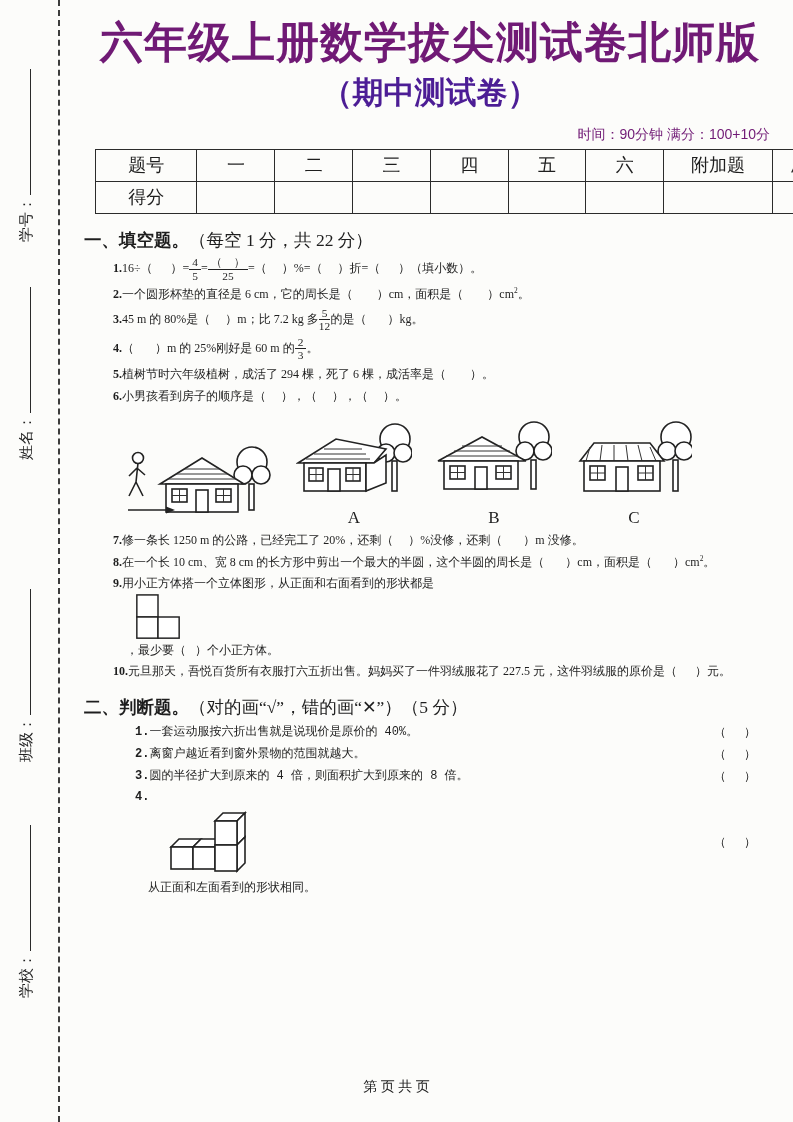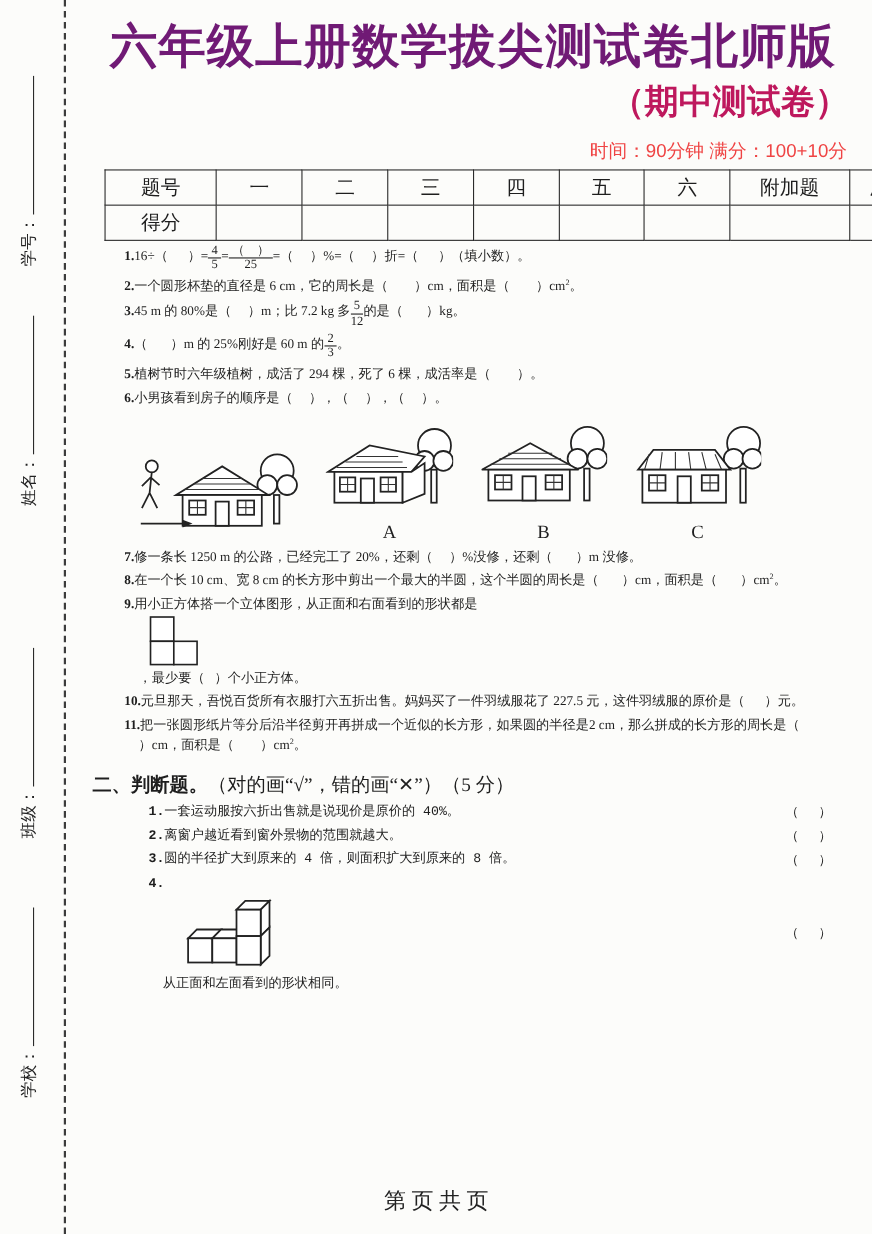--- a/index.html
+++ b/index.html
@@ -12,24 +12,24 @@
   .fold-line{position:absolute;left:58px;top:0;height:1122px;width:0;
     border-left:2.5px dashed #3c3c3c;}
   .side-block{position:absolute;left:16px;transform:rotate(-90deg);
     transform-origin:0 0;white-space:nowrap;font-size:15px;color:#222;}
   .wline{display:inline-block;width:126px;height:.9em;margin-left:2px;
     border-bottom:1.6px solid #2a2a2a;}
   
   .main{position:absolute;left:88px;top:18px;width:684px;}
   h1{margin:0;text-align:center;letter-spacing:1px;
      font:bold 43px/1.12 "Liberation Sans",sans-serif;color:#701a75;}
-  h2{margin:9px 0 0;text-align:right;
-     font:bold 31px/1.15 "Liberation Sans",sans-serif;color:#be185d;}
-  .meta{margin:15px 2px 5px 0;text-align:right;font-size:17px;
-     font-family:"Liberation Sans",sans-serif;color:#ef4444;}
+  h2{margin:9px 0 0;text-align:center;
+     font:bold 31px/1.15 "Liberation Sans",sans-serif;color:#4c1d95;}
+  .meta{margin:15px 2px 5px 0;text-align:right;font-size:14px;
+     font-family:"Liberation Sans",sans-serif;color:#701a75;}
   
   table.score{border-collapse:collapse;table-layout:fixed;width:752px;
      margin:2px 0 0 7px;}
   table.score td{border:1.8px solid #2b2b2b;height:31px;text-align:center;
      font-size:18px;padding:0;}
   
   .sec{margin:13px 0 2px -4px;font-size:17.5px;line-height:1.5;white-space:pre-wrap;}
   .q{margin:3px 16px;font-size:12px;line-height:1.55;white-space:pre-wrap;
      padding-left:22px;text-indent:-13px;}
   b{font-weight:bold;}
@@ -44,21 +44,21 @@
   .tf .ans{white-space:pre;margin-left:6px;flex:0 0 auto;}
   
   .houses{display:flex;align-items:flex-end;gap:24px;margin:6px 0 3px 34px;}
   .hcol{display:flex;flex-direction:column;align-items:center;}
   .hlabel{font-size:17px;margin-top:1px;}
   .fig-inline{vertical-align:middle;margin:0 3px;}
   svg .ln{stroke:#222;fill:none;stroke-width:1.6;}
   svg .fw{stroke:#222;fill:#fff;stroke-width:1.6;}
   svg .thin{stroke:#333;fill:none;stroke-width:1;}
   .footer{position:absolute;left:0;top:1078px;width:100%;text-align:center;
-     font-size:20px;white-space:pre;color:#222;}
+     font-size:14px;white-space:pre;color:#222;}
 </style>
 </head>
 <body>
 
 <div class="page">
 
   <div class="fold-line"></div>
 
   <div class="side-block" style="top:242px">
     <span>学号：</span><span class="wline"></span>
@@ -109,20 +109,21 @@
           <td></td>
           <td></td>
           <td></td>
           <td></td>
           <td></td>
           <td></td>
         </tr>
       </tbody>
     </table>
 
+    <p class="sec"><b>一、填空题。</b>（每空 1 分，共 22 分）</p>
 
     <p class="q"><b>1.</b>16÷（      ）=<span class="frac"><span class="num">4</span><span class="den">5</span></span>=<span class="frac"><span class="num">（    ）</span><span class="den">25</span></span>=（     ）%=（     ）折=（      ）（填小数）。</p>
     <p class="q"><b>2.</b>一个圆形杯垫的直径是 6 cm，它的周长是（        ）cm，面积是（        ）cm<sup>2</sup>。</p>
     <p class="q"><b>3.</b>45 m 的 80%是（     ）m；比 7.2 kg 多<span class="frac"><span class="num">5</span><span class="den">12</span></span>的是（       ）kg。</p>
     <p class="q"><b>4.</b>（       ）m 的 25%刚好是 60 m 的<span class="frac"><span class="num">2</span><span class="den">3</span></span>。</p>
     <p class="q"><b>5.</b>植树节时六年级植树，成活了 294 棵，死了 6 棵，成活率是（        ）。</p>
     <p class="q"><b>6.</b>小男孩看到房子的顺序是（     ），（     ），（     ）。</p>
 
     <div class="houses">
       <svg width="150" height="96" viewBox="0 0 150 96">
@@ -207,21 +208,20 @@
     <p class="q"><b>7.</b>修一条长 1250 m 的公路，已经完工了 20%，还剩（     ）%没修，还剩（       ）m 没修。</p>
     <p class="q"><b>8.</b>在一个长 10 cm、宽 8 cm 的长方形中剪出一个最大的半圆，这个半圆的周长是（       ）cm，面积是（       ）cm<sup>2</sup>。</p>
     <p class="q"><b>9.</b>用小正方体搭一个立体图形，从正面和右面看到的形状都是
   <svg class="fig-inline" width="46" height="48" viewBox="0 0 50 52">
     <rect class="fw" x="2" y="2" width="23" height="24"></rect>
     <rect class="fw" x="2" y="26" width="23" height="23"></rect>
     <rect class="fw" x="25" y="26" width="23" height="23"></rect>
   </svg>
 ，最少要（   ）个小正方体。</p>
     <p class="q"><b>10.</b>元旦那天，吾悦百货所有衣服打六五折出售。妈妈买了一件羽绒服花了 227.5 元，这件羽绒服的原价是（      ）元。</p>
-    <p class="q"><b>11.</b>把一张圆形纸片等分后沿半径剪开再拼成一个近似的长方形，如果圆的半径是2 cm，那么拼成的长方形的周长是（        ）cm，面积是（        ）cm<sup>2</sup>。</p>
 
     <p class="sec"><b>二、判断题。</b>（对的画“√”，错的画“✕”）（5 分）</p>
 
     <div class="q tf">
       <span class="txt"><b>1.</b>一套运动服按六折出售就是说现价是原价的 40%。</span>
       <span class="ans">（      ）</span>
     </div>
     <div class="q tf">
       <span class="txt"><b>2.</b>离窗户越近看到窗外景物的范围就越大。</span>
       <span class="ans">（      ）</span>

